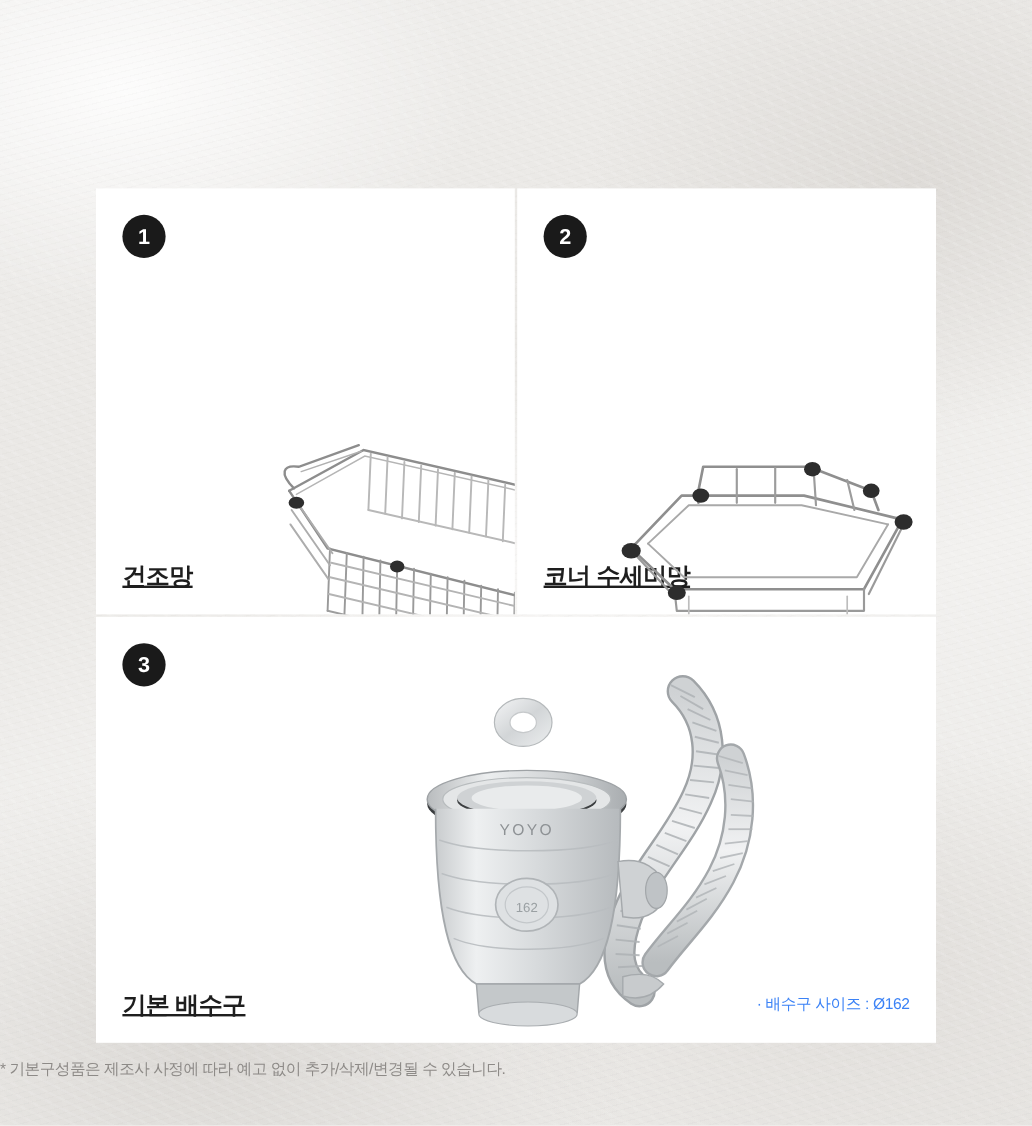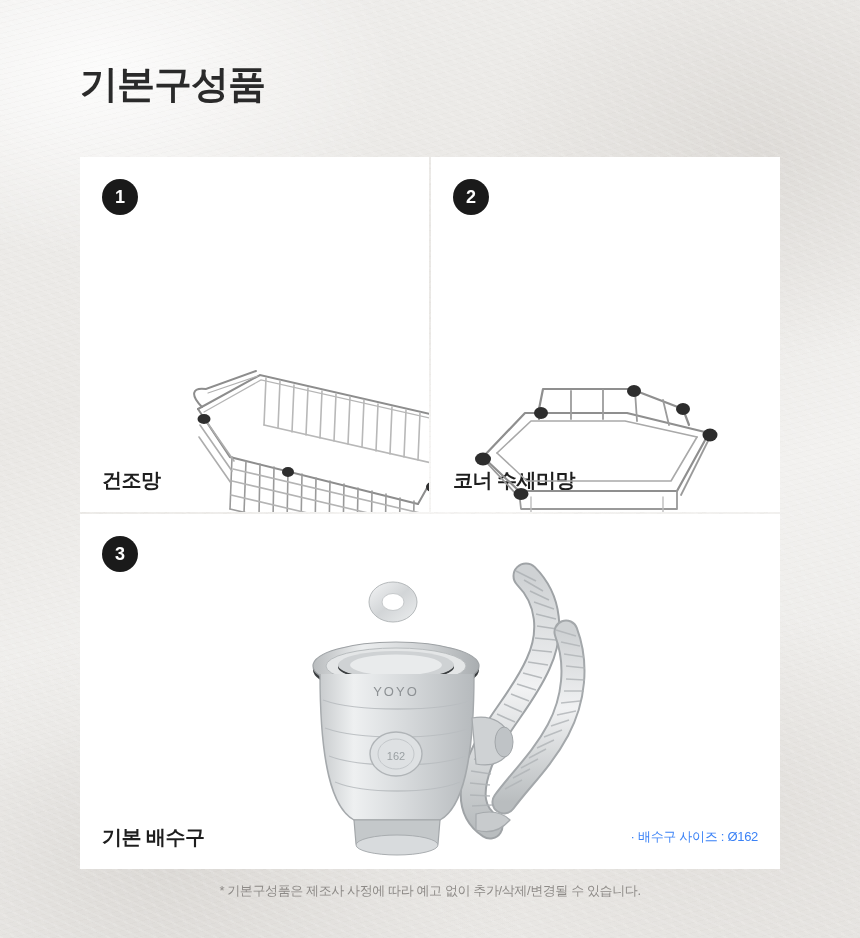--- a/index.html
+++ b/index.html
@@ -99,56 +99,57 @@
   }
 
   .caption {
     position: absolute;
     left: 22px;
     bottom: 18px;
     font-size: 20px;
     font-weight: bold;
     color: #1e1e1e;
     letter-spacing: -0.5px;
+    text-decoration: underline;
   }
   .spec {
     position: absolute;
     right: 22px;
     bottom: 23px;
     font-size: 13px;
     color: #3b82f6;
     letter-spacing: -0.3px;
   }
 
   .art {
     position: absolute;
     inset: 0;
     z-index: 2;
+    margin-left: 43px;
   }
 
   .footnote {
     position: absolute;
     left: 0;
     right: 0;
     top: 882px;
-    text-align: center;
+    text-align: left;
     font-size: 13px;
     color: #8d8a87;
     letter-spacing: -0.4px;
   }
 </style>
 </head>
 <body>
 
 <div class="bg"></div>
 <div class="bg-noise"></div>
 
 <div class="page">
 
-  <div class="title">기본구성품</div>
 
   <div class="grid">
 
     <div class="row-top">
 
       <div class="card card-half">
         <div class="badge">1</div>
         <div class="art">
           <svg width="349" height="355" viewBox="0 0 349 355" xmlns="http://www.w3.org/2000/svg">
             <g fill="none" stroke="#9a9a9a" stroke-width="1.6" stroke-linecap="round">

